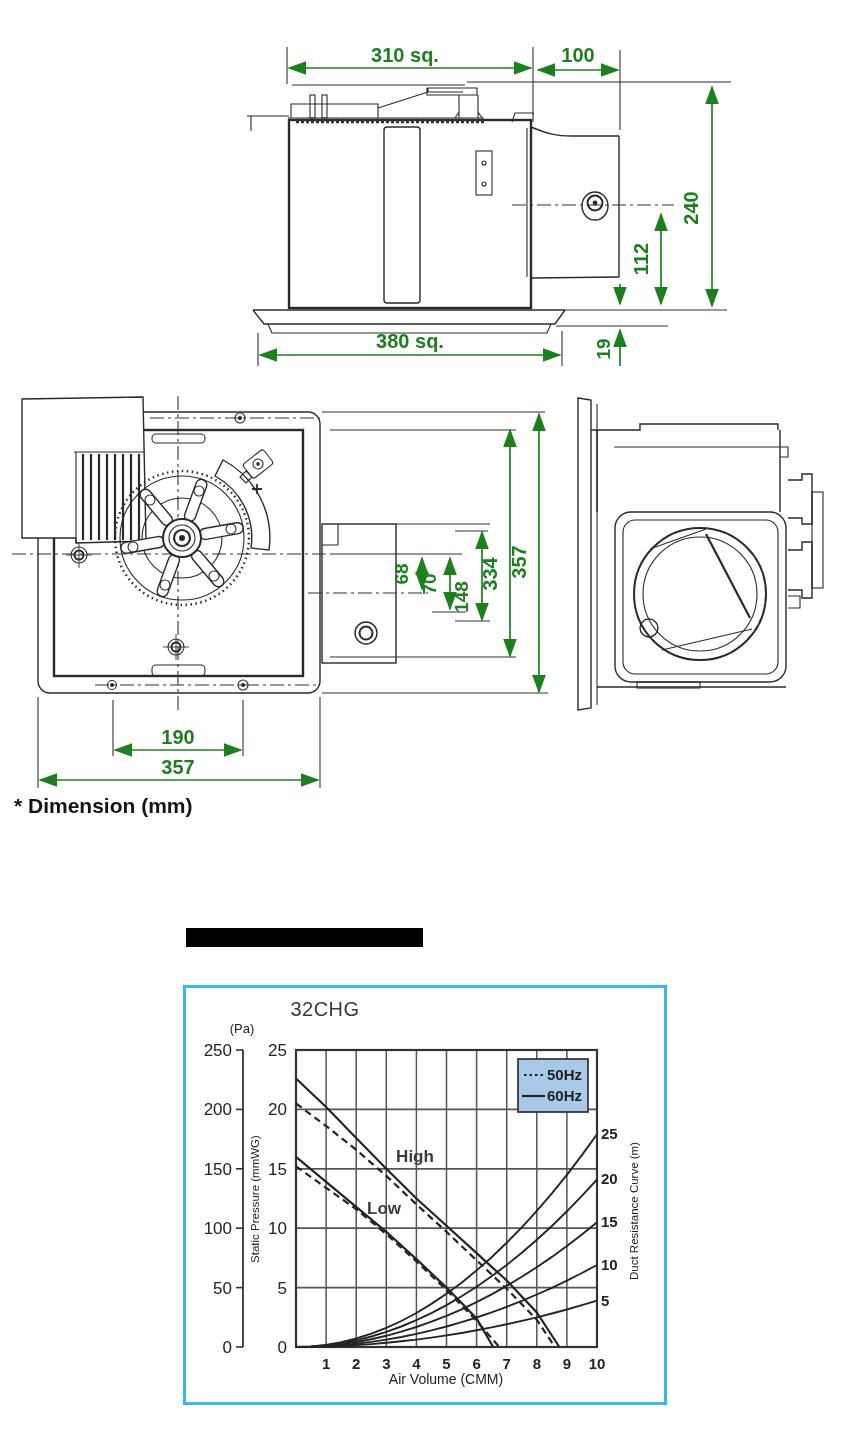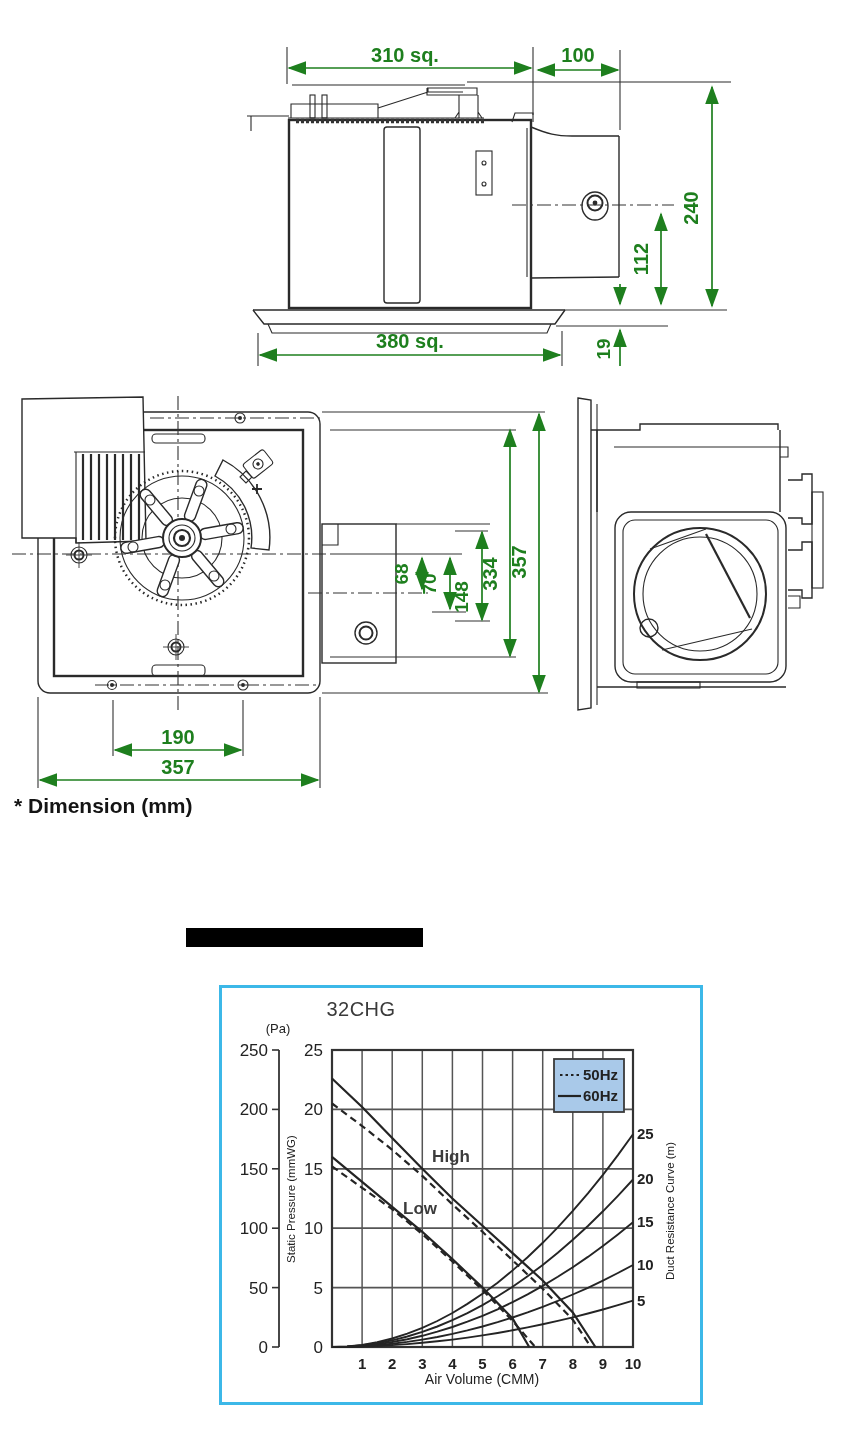--- a/index.html
+++ b/index.html
@@ -10,21 +10,21 @@
   .dim-s{fill:#1e7f1e;font-size:19px;font-weight:600;}
   .note{fill:#141414;font-size:21px;font-weight:600;}
   .ln{stroke:#2a2a2a;stroke-width:1.4;fill:none;}
   .ln2{stroke:#2a2a2a;stroke-width:2.4;fill:none;}
   .lt{stroke:#2a2a2a;stroke-width:1.1;fill:none;}
   .ext{stroke:#333333;stroke-width:1.1;fill:none;}
   .cl{stroke:#333333;stroke-width:1.1;fill:none;stroke-dasharray:14 4 3 4;}
   .grn{stroke:#1e7f1e;stroke-width:1.7;fill:none;}
   .whitefill{fill:#ffffff;}
   #redacted-bar{left:186px;top:928px;width:237px;height:19px;background:#000;}
-  #chart-wrap{left:183px;top:985px;width:484px;height:392px;margin-left:36px;}
+  #chart-wrap{left:183px;top:985px;width:484px;height:392px;}
 </style>
 </head>
 <body>
 
 <svg class="abs" style="left:0;top:0" width="858" height="880" viewBox="0 0 858 880">
   <defs>
     <marker id="ar" markerWidth="11" markerHeight="8" refX="10" refY="4" orient="auto-start-reverse">
       <path d="M0,0 L11,4 L0,8 Z" fill="#1e7f1e"></path>
     </marker>
   </defs>

